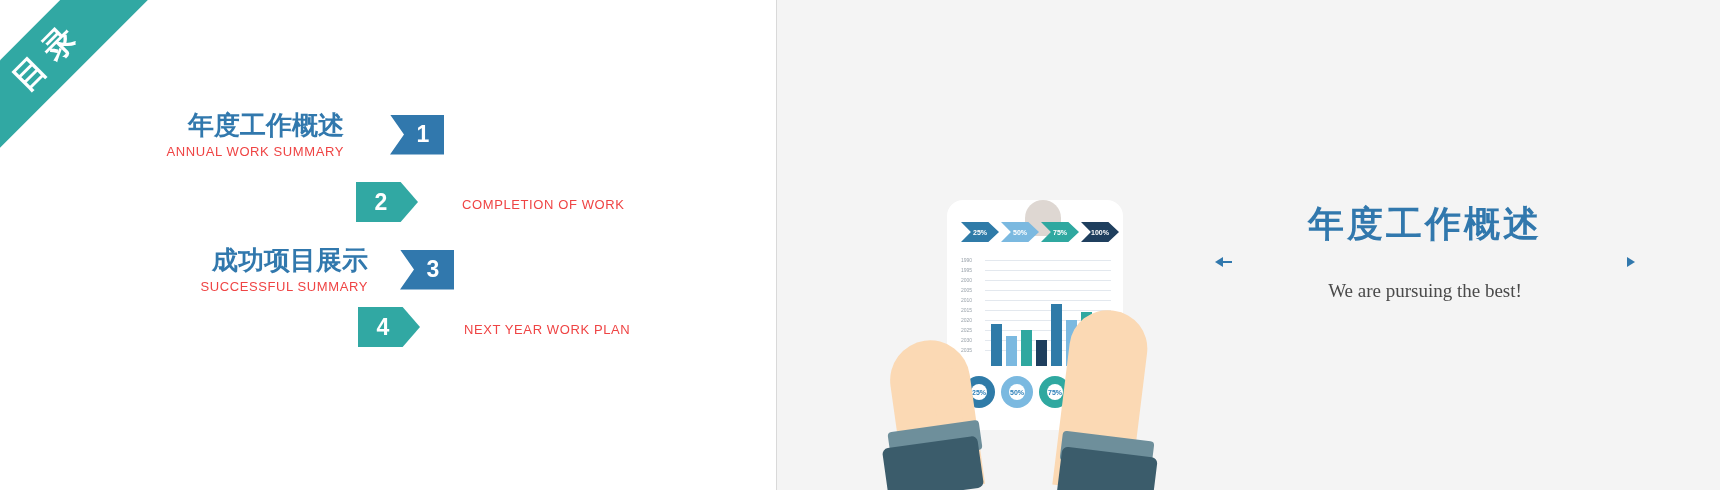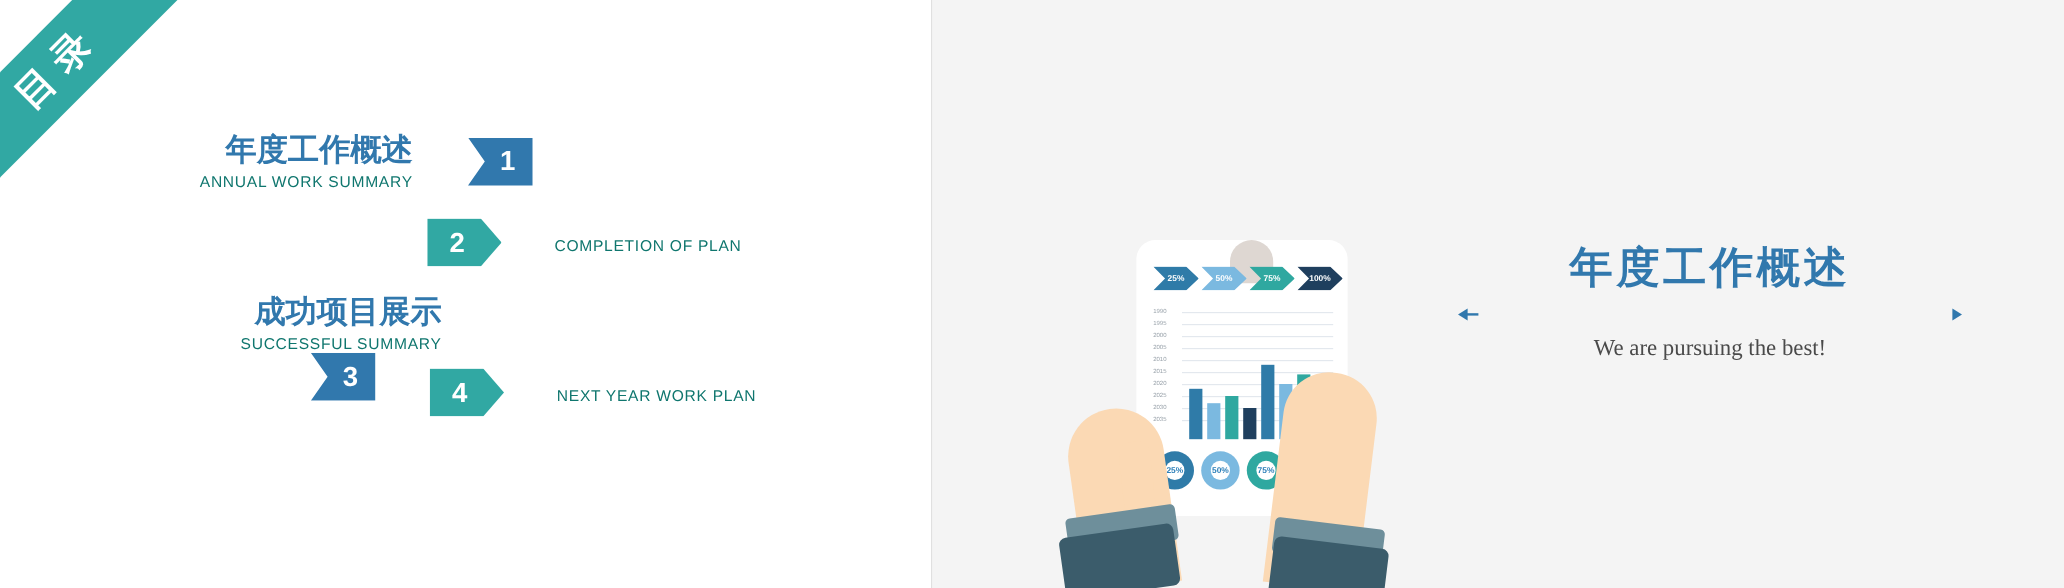--- a/index.html
+++ b/index.html
@@ -81,21 +81,21 @@
   .cn-title {
     font-size: 26px;
     font-weight: bold;
     line-height: 30px;
     color: #3178ad;
     font-family: "DejaVu Sans", "Liberation Sans", sans-serif;
     white-space: nowrap;
   }
   .en-sub {
     font-size: 13px;
-    color: #0f766e;
+    color: #ef4444;
     letter-spacing: 0.6px;
     margin-top: 4px;
     line-height: 15px;
     white-space: nowrap;
   }
 
   
   .badge {
     position: relative;
     width: 42px;
@@ -316,25 +316,25 @@
         <div class="badge notch-left" style="background:#3178ad; margin-left:46px;">
           <span>1</span>
         </div>
       </div>
 
       <div class="menu-row" style="left:356px; top:182px;">
         <div class="badge point-right" style="background:#31a8a3; margin-right:44px;">
           <span>2</span>
         </div>
         <div class="texts align-left">
-          <div class="en-sub">COMPLETION OF PLAN</div>
-        </div>
-      </div>
-
-      <div class="menu-row" style="left:172px; top:245px;flex-direction:column;">
+          <div class="en-sub">COMPLETION OF WORK</div>
+        </div>
+      </div>
+
+      <div class="menu-row" style="left:172px; top:245px;">
         <div class="texts align-right" style="width:196px;">
           <div class="cn-title">成功项目展示</div>
           <div class="en-sub">SUCCESSFUL SUMMARY</div>
         </div>
         <div class="badge notch-left" style="background:#3178ad; margin-left:32px;">
           <span>3</span>
         </div>
       </div>
 
       <div class="menu-row" style="left:358px; top:307px;">

